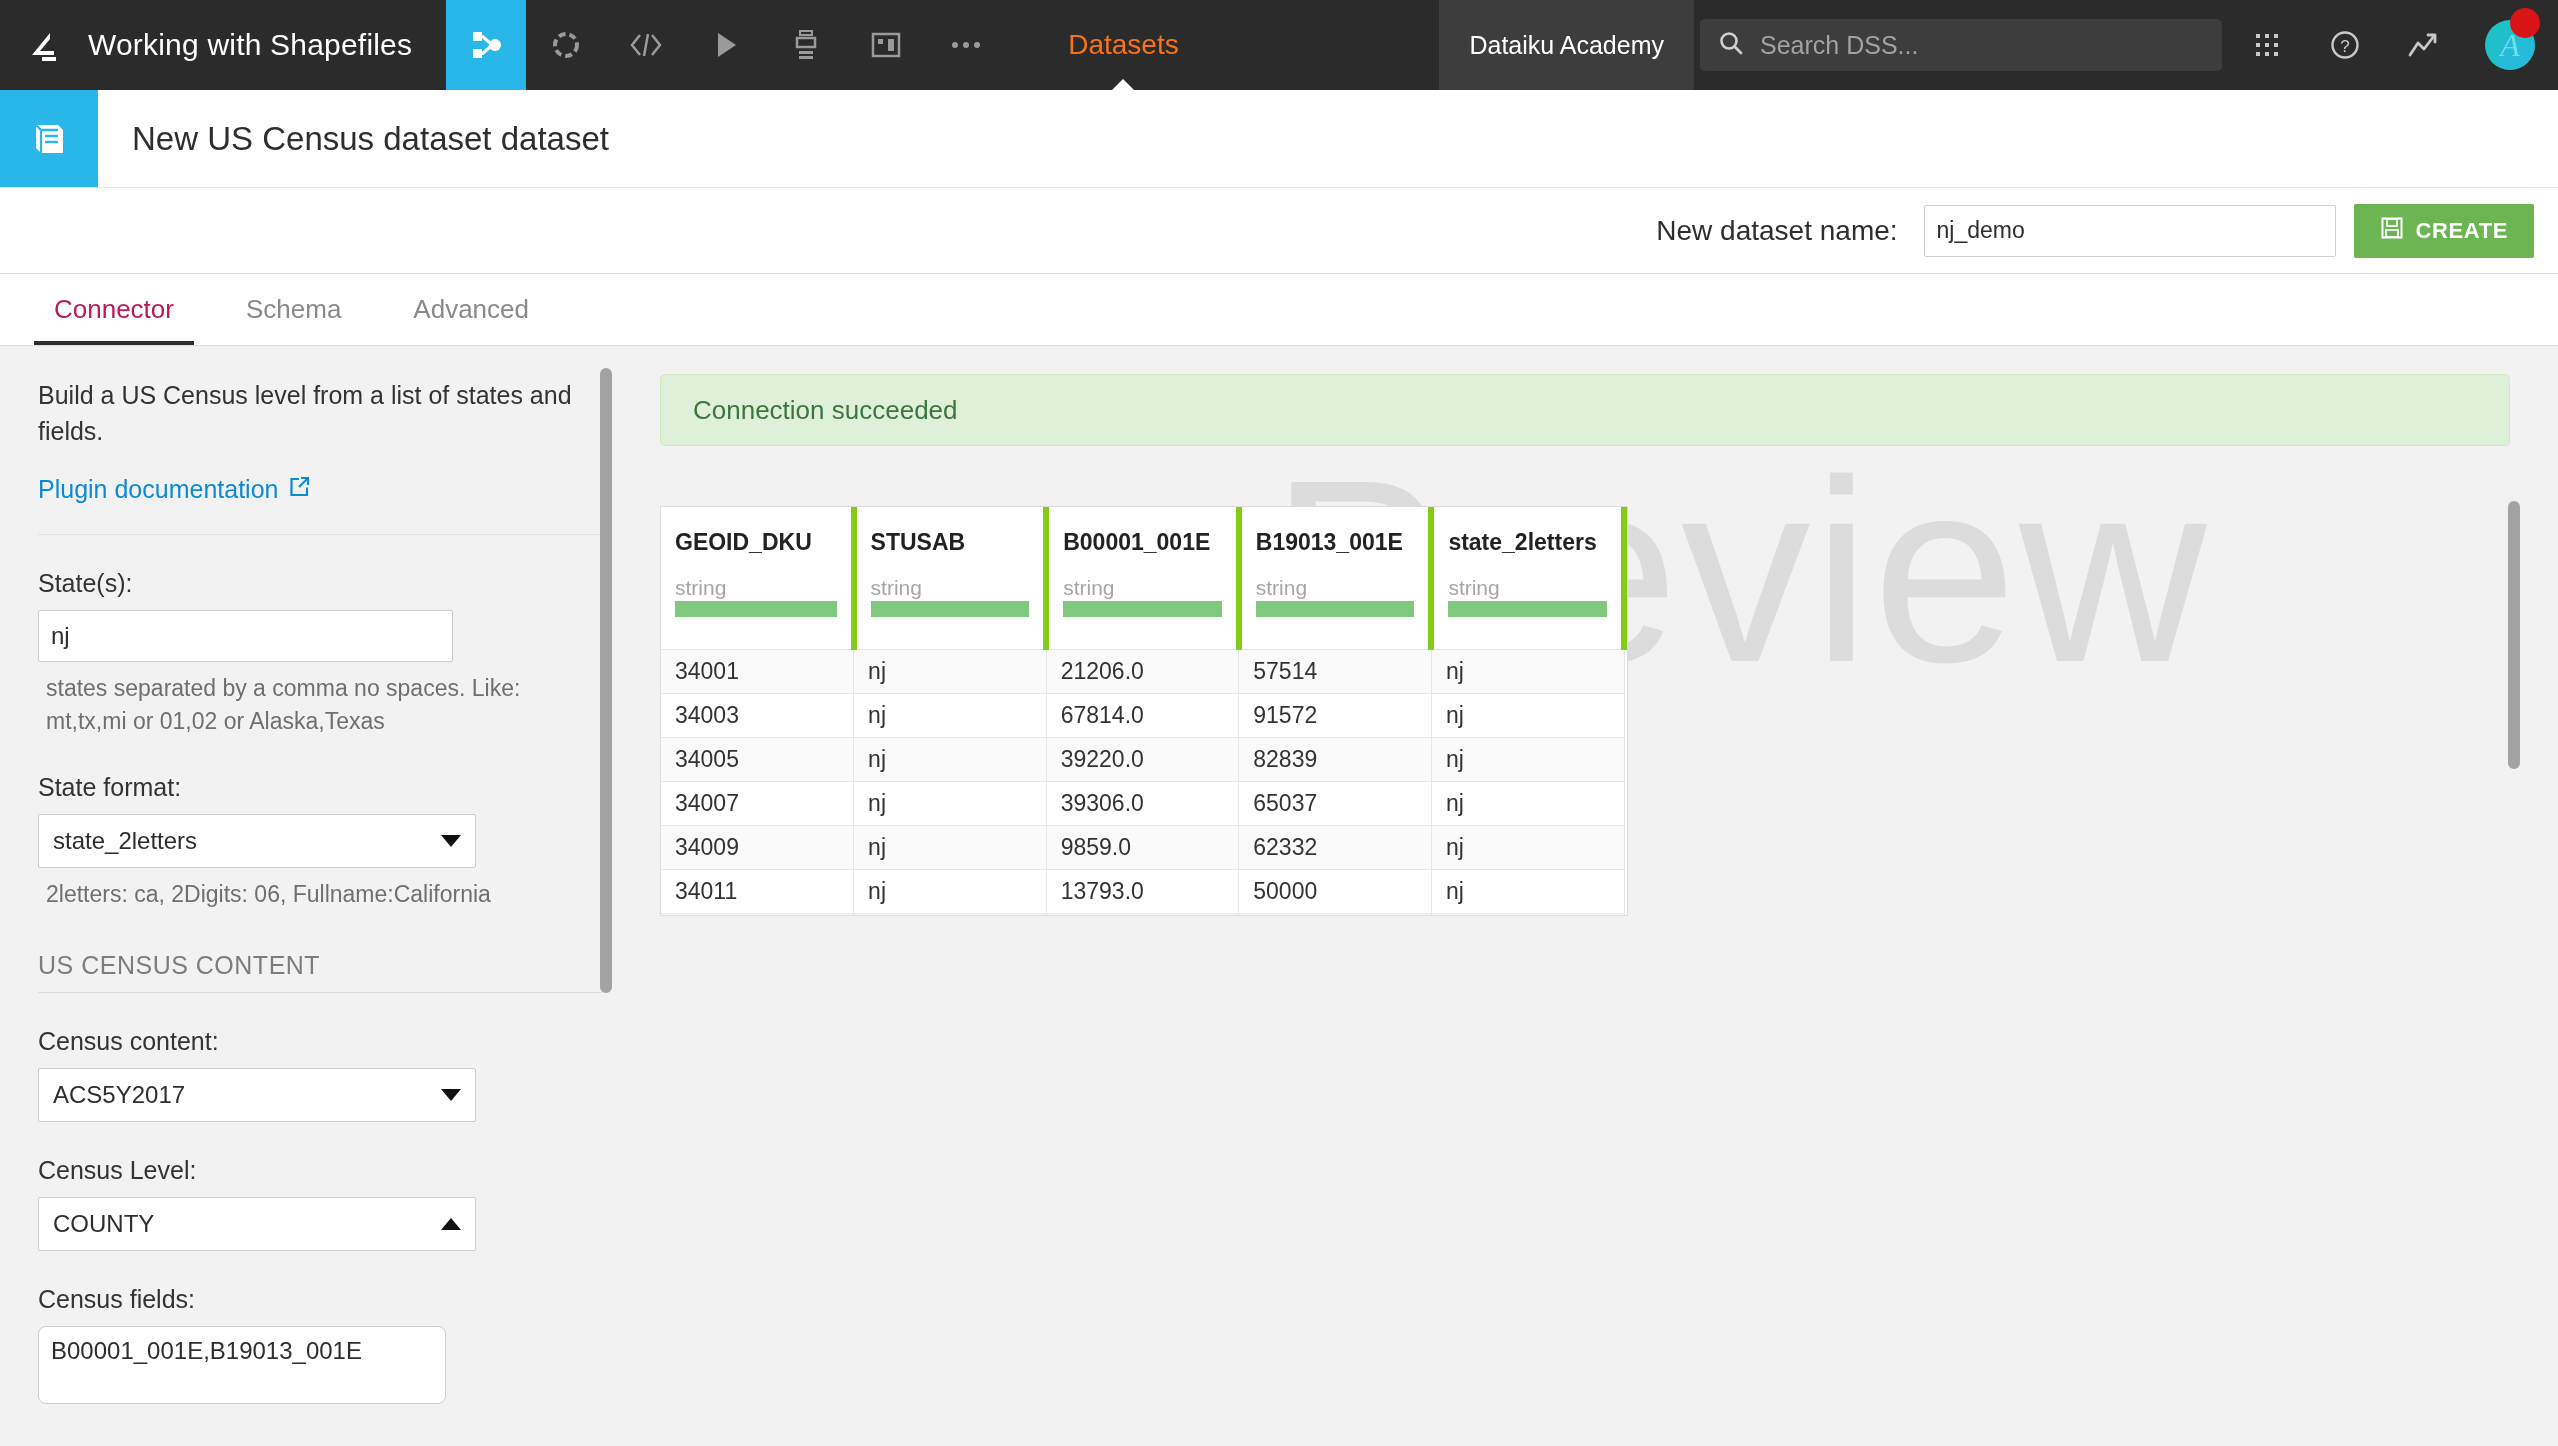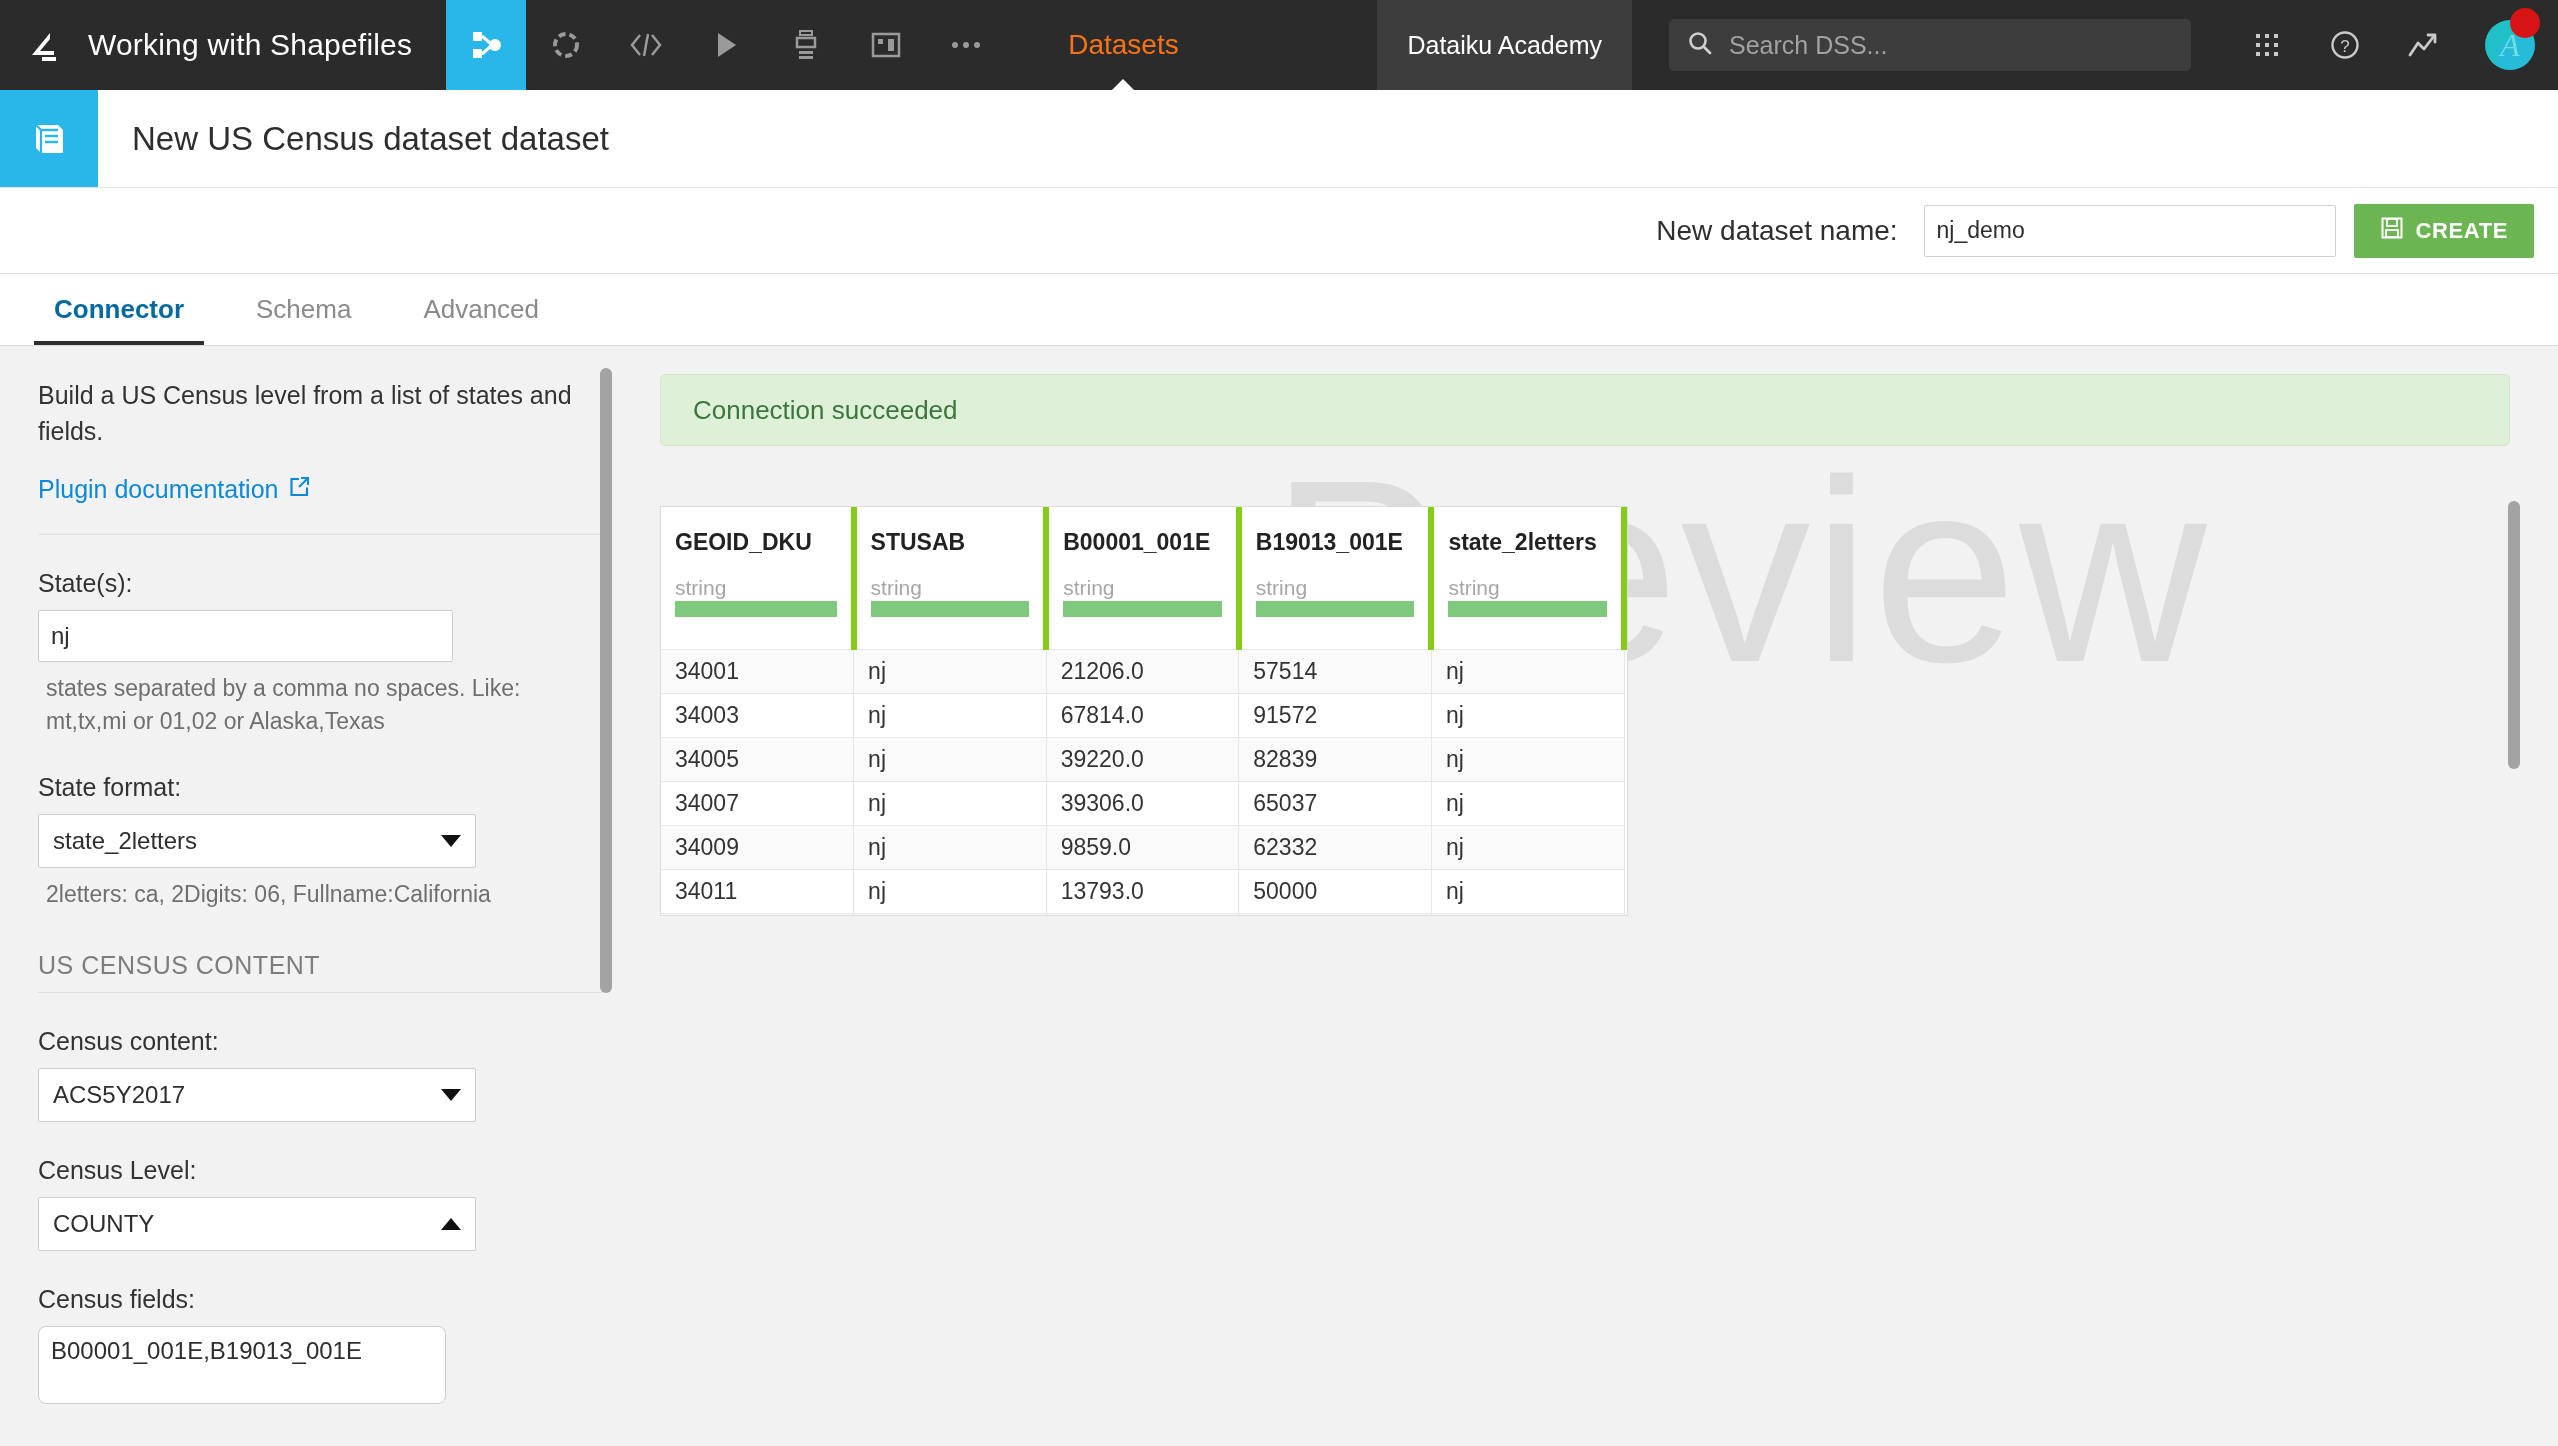--- a/index.html
+++ b/index.html
@@ -42,21 +42,21 @@
     border-left: 11px solid transparent; border-right: 11px solid transparent;
     border-bottom: 11px solid #fff;
   }
   .topbar-right {
     margin-left: auto; display: flex; align-items: stretch;
   }
   .academy-btn {
     background: #3d3d3d; color: #fff; font-size: 25px;
     display: flex; align-items: center; padding: 0 30px;
   }
-  .search-wrap { display: flex; align-items: center; padding: 0 37px; }
+  .search-wrap { display: flex; align-items: center; padding: 0 6px; }
   .search-box {
     background: #3d3d3d; border-radius: 5px; height: 52px; width: 522px;
     display: flex; align-items: center; padding: 0 18px; gap: 16px;
   }
   .search-box .ph { color: #a2a2a2; font-size: 25px; }
   .right-icon {
     width: 78px; display: flex; align-items: center; justify-content: center;
     color: #c9c9c9;
   }
   .avatar-wrap {
@@ -123,21 +123,21 @@
   
   .tabsbar {
     height: 72px; background: #fff;
     display: flex; align-items: stretch; padding-left: 18px;
     border-bottom: 1px solid #dcdcdc;
   }
   .tab {
     display: flex; align-items: center; padding: 0 36px;
     font-size: 26px; color: #8a8a8a; position: relative; cursor: pointer;
   }
-  .tab.active { color: #0369a1; font-weight: bold; text-align: right; }
+  .tab.active { color: #be185d; font-weight: normal; text-align: right; }
   .tab.active::after {
     content: ""; position: absolute; left: 16px; right: 16px; bottom: 0;
     height: 4px; background: #2e2e2e;
   }
 
   
   .body {
     display: flex; height: calc(1446px - 82px - 98px - 86px - 72px);
     background: #f2f2f2; position: relative;
   }

